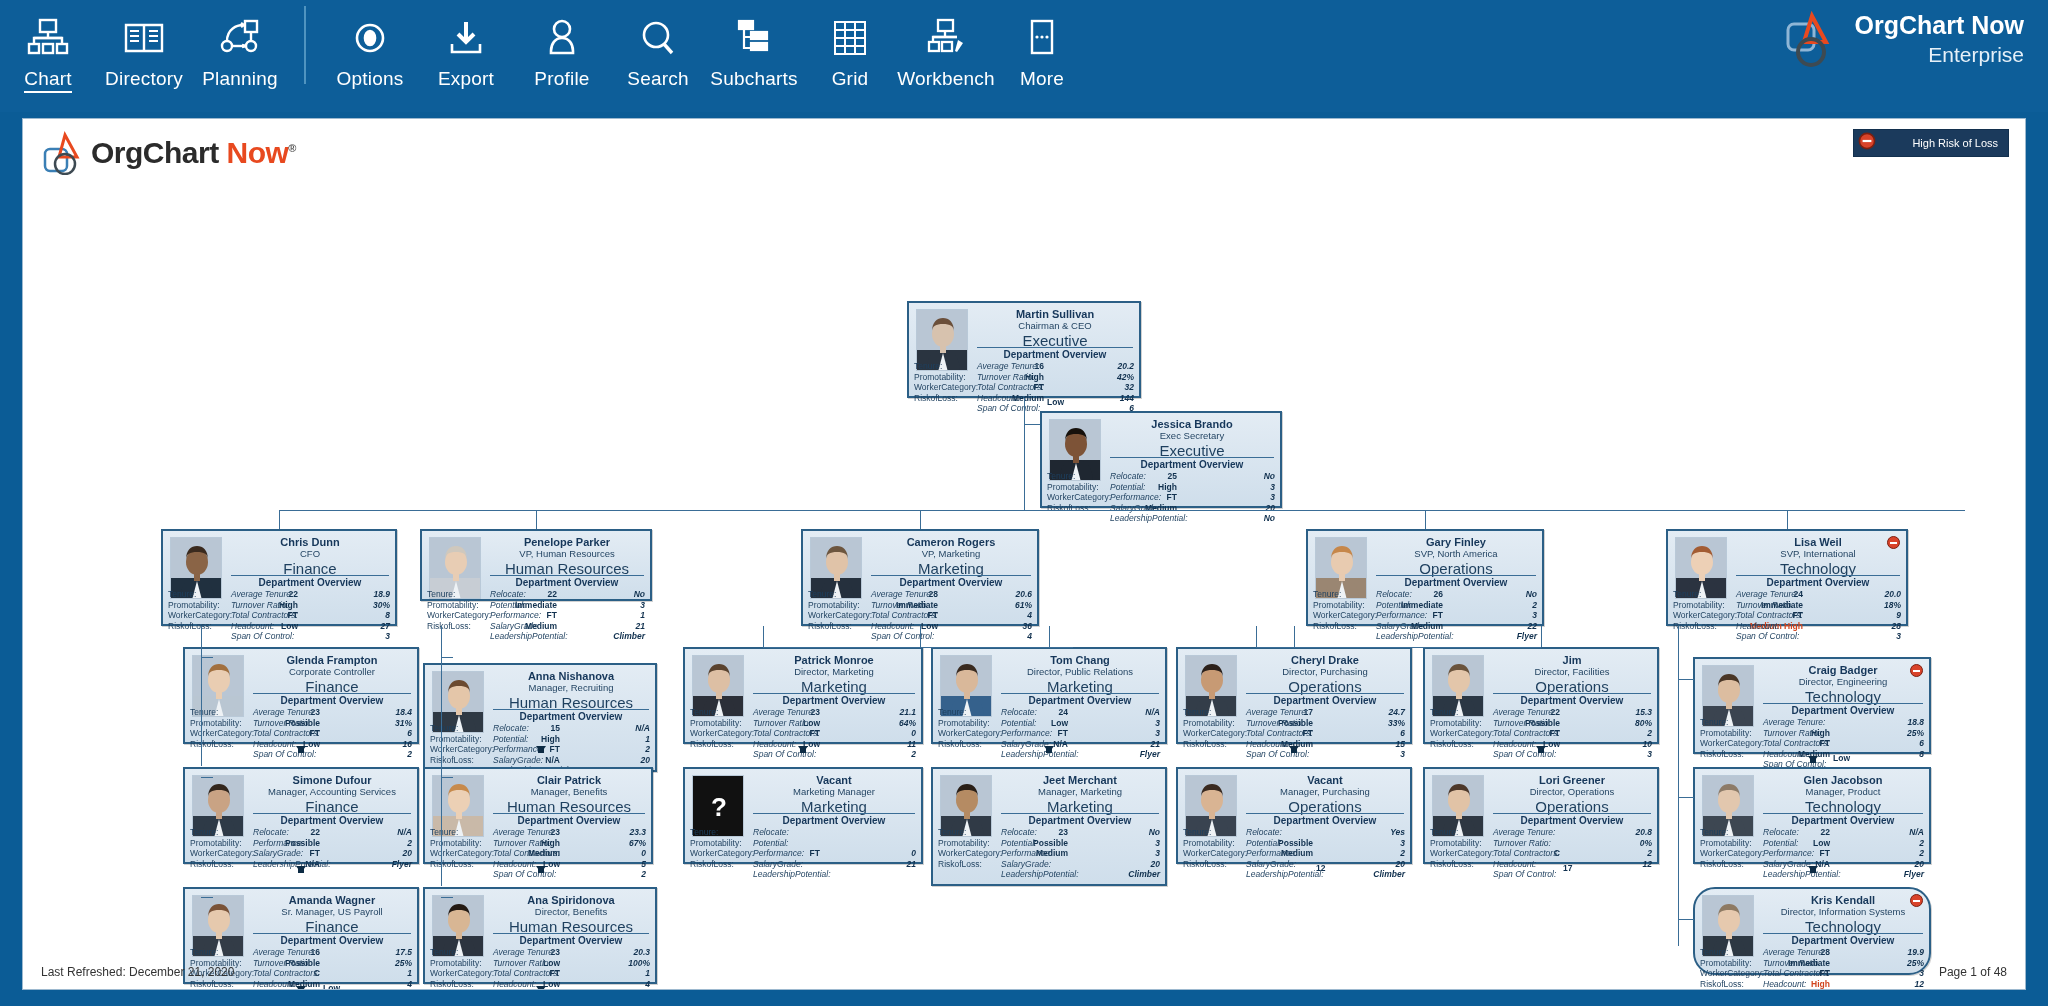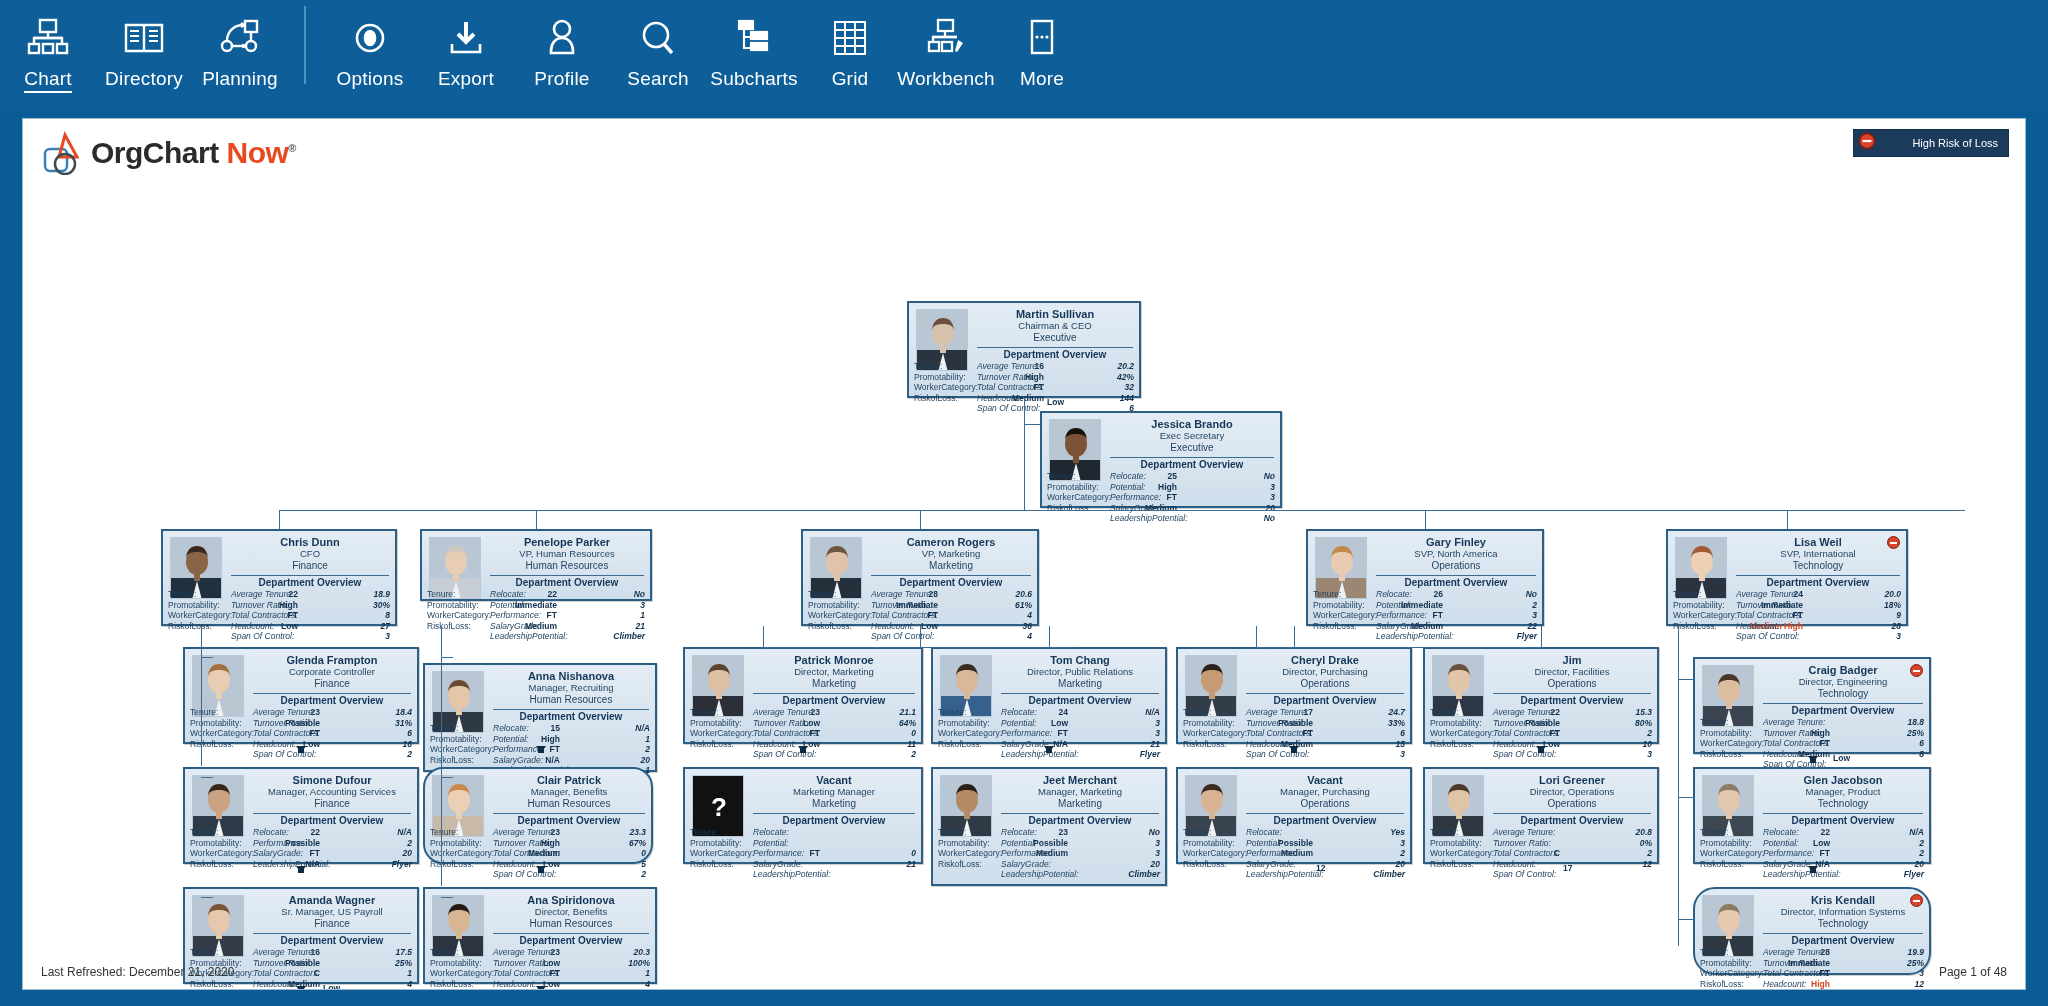--- a/index.html
+++ b/index.html
@@ -77,21 +77,21 @@
     width: 52px; height: 62px; overflow: hidden;
     border: 1px solid #b9c9d8; background: #cdd9e4;
   }
   .node .photo svg { display:block; }
   .node .hdr {
     position: absolute; left: 68px; right: 6px; top: 5px;
     text-align: center; color: #1d3f5e;
   }
   .node .nm { font-size: 11px; font-weight: bold; color:#16375a; line-height: 1.12; }
   .node .ttl { font-size: 9.5px; color:#1d3f5e; line-height: 1.18; }
-  .node .dept { font-size: 10px; color:#1d3f5e; line-height: 1.18; }
+  .node .dept { font-size: 15px; color:#1d3f5e; line-height: 1.18; }
   .node .rule { position:absolute; left: 68px; right: 6px; top: 44px; height:1px; background:#3a6d96; }
   .node .ovr {
     position: absolute; left: 68px; right: 6px; top: 46px;
     text-align: center; font-size: 10px; font-weight: bold; color:#16375a;
   }
   .node .rowsR { position: absolute; left: 68px; right: 5px; top: 58px; font-style: italic; }
   .kv { display: flex; justify-content: space-between; font-size: 8.5px; line-height: 10.5px; color:#1d3f5e; white-space: nowrap; }
   .kv .k { color: #1d3f5e; }
   .kv .v { font-weight: bold; color: #11314f; }
   .lcol { position: absolute; left: 5px; top: 58px; width: 130px; }
@@ -259,20 +259,33 @@
           <rect x="11" y="3" width="20" height="32"></rect>
           <circle cx="16" cy="19" r="1.6" fill="#fff" stroke="none"></circle>
           <circle cx="21" cy="19" r="1.6" fill="#fff" stroke="none"></circle>
           <circle cx="26" cy="19" r="1.6" fill="#fff" stroke="none"></circle>
         </svg>
       </span>
       <span class="tb-label">More</span>
     </div>
   </div>
 
+  <div id="brand">
+    <span class="brand-mark">
+      <svg width="62" height="62" viewBox="0 0 62 62" fill="none">
+        <rect x="7" y="16" width="26" height="26" rx="6" stroke="#8fb6d6" stroke-width="3"></rect>
+        <path d="M31 8 L45 34 L23 34 Z" stroke="#e8491f" stroke-width="4" fill="none"></path>
+        <circle cx="30" cy="44" r="13" stroke="#3d4a52" stroke-width="4" fill="none"></circle>
+      </svg>
+    </span>
+    <span class="brand-text">
+      <div class="brand-title">OrgChart Now</div>
+      <div class="brand-sub">Enterprise</div>
+    </span>
+  </div>
 </div>
 
 <div id="canvas">
 
   <div id="wm">
     <span class="wm-glyph">
       <svg width="48" height="44" viewBox="0 0 48 44" fill="none">
         <rect x="4" y="18" width="22" height="22" rx="5" stroke="#3a7fb5" stroke-width="2.5"></rect>
         <path d="M24 4 L36 26 L18 26 Z" stroke="#e8491f" stroke-width="3" fill="none"></path>
         <circle cx="24" cy="33" r="10" stroke="#3d4a52" stroke-width="2.5" fill="none"></circle>
@@ -1185,21 +1198,21 @@
           <div class="kv">
         <span class="k">SalaryGrade:</span>
         <span class="v">20</span>
           </div>
           <div class="kv">
         <span class="k">LeadershipPotential:</span>
         <span class="v">Flyer</span>
           </div>
         </div>
       </div>
-      <div class="node" style="left: 400px; top: 648px; width: 230px; height: 97px; border-radius: 20px;">
+      <div class="node" style="left: 400px; top: 648px; width: 230px; height: 97px;">
         <div class="photo">
           <svg width="52" height="62" viewBox="0 0 52 62">
             <rect width="52" height="62" fill="#b9c6d4"></rect>
             <rect y="40" width="52" height="22" fill="#c9b9a8"></rect>
             <path d="M26 40c-11 0-17 8-17 22h34c0-14-6-22-17-22z" fill="#c9b9a8"></path>
             <rect x="23" y="33" width="6" height="10" fill="#ecd0b5"></rect>
             <ellipse cx="26" cy="24" rx="11" ry="13" fill="#ecd0b5"></ellipse>
             <path d="M15 22c0-10 5-14 11-14s11 4 11 14c0-6-4-8-11-8s-11 2-11 8z" fill="#c78a4c"></path>
             <path d="M26 43l-5 19h10z" fill="#eef2f5"></path>
           </svg>

